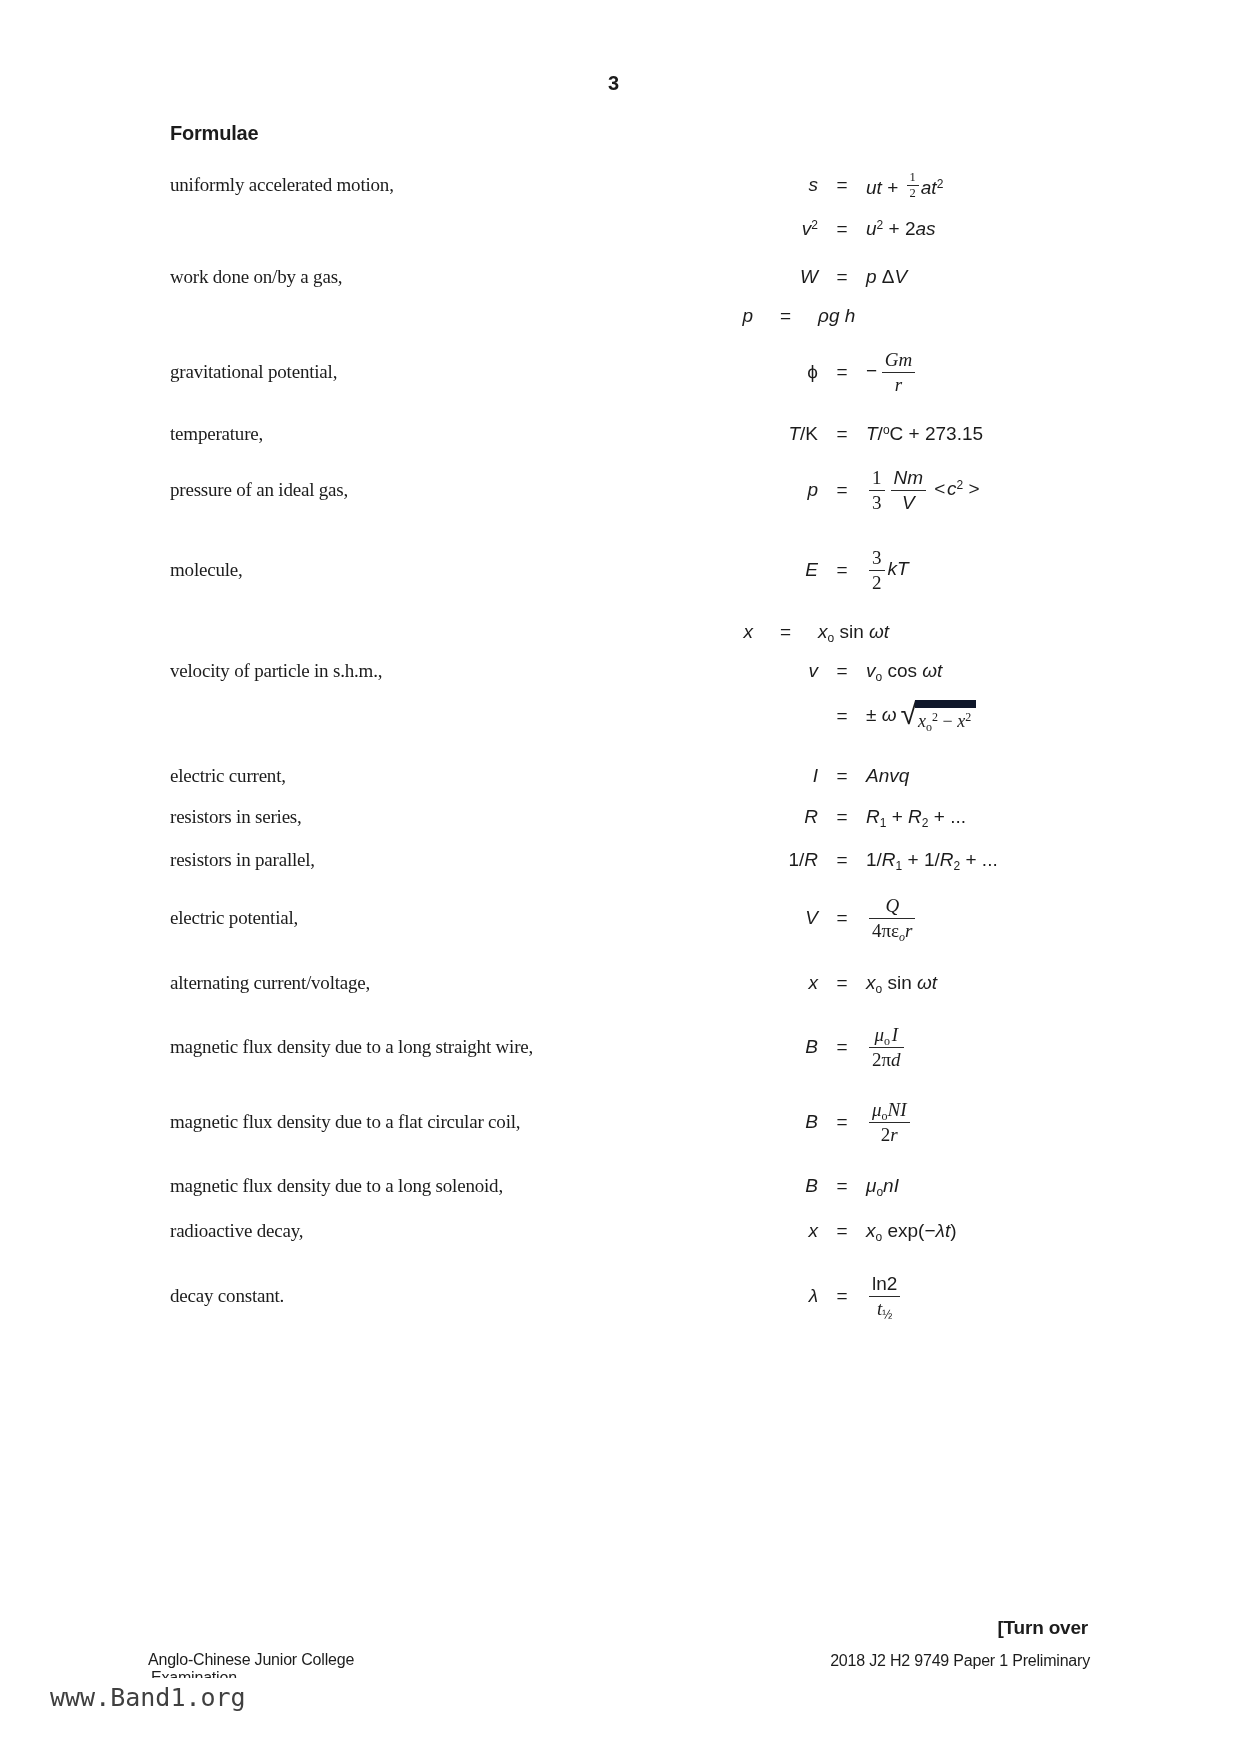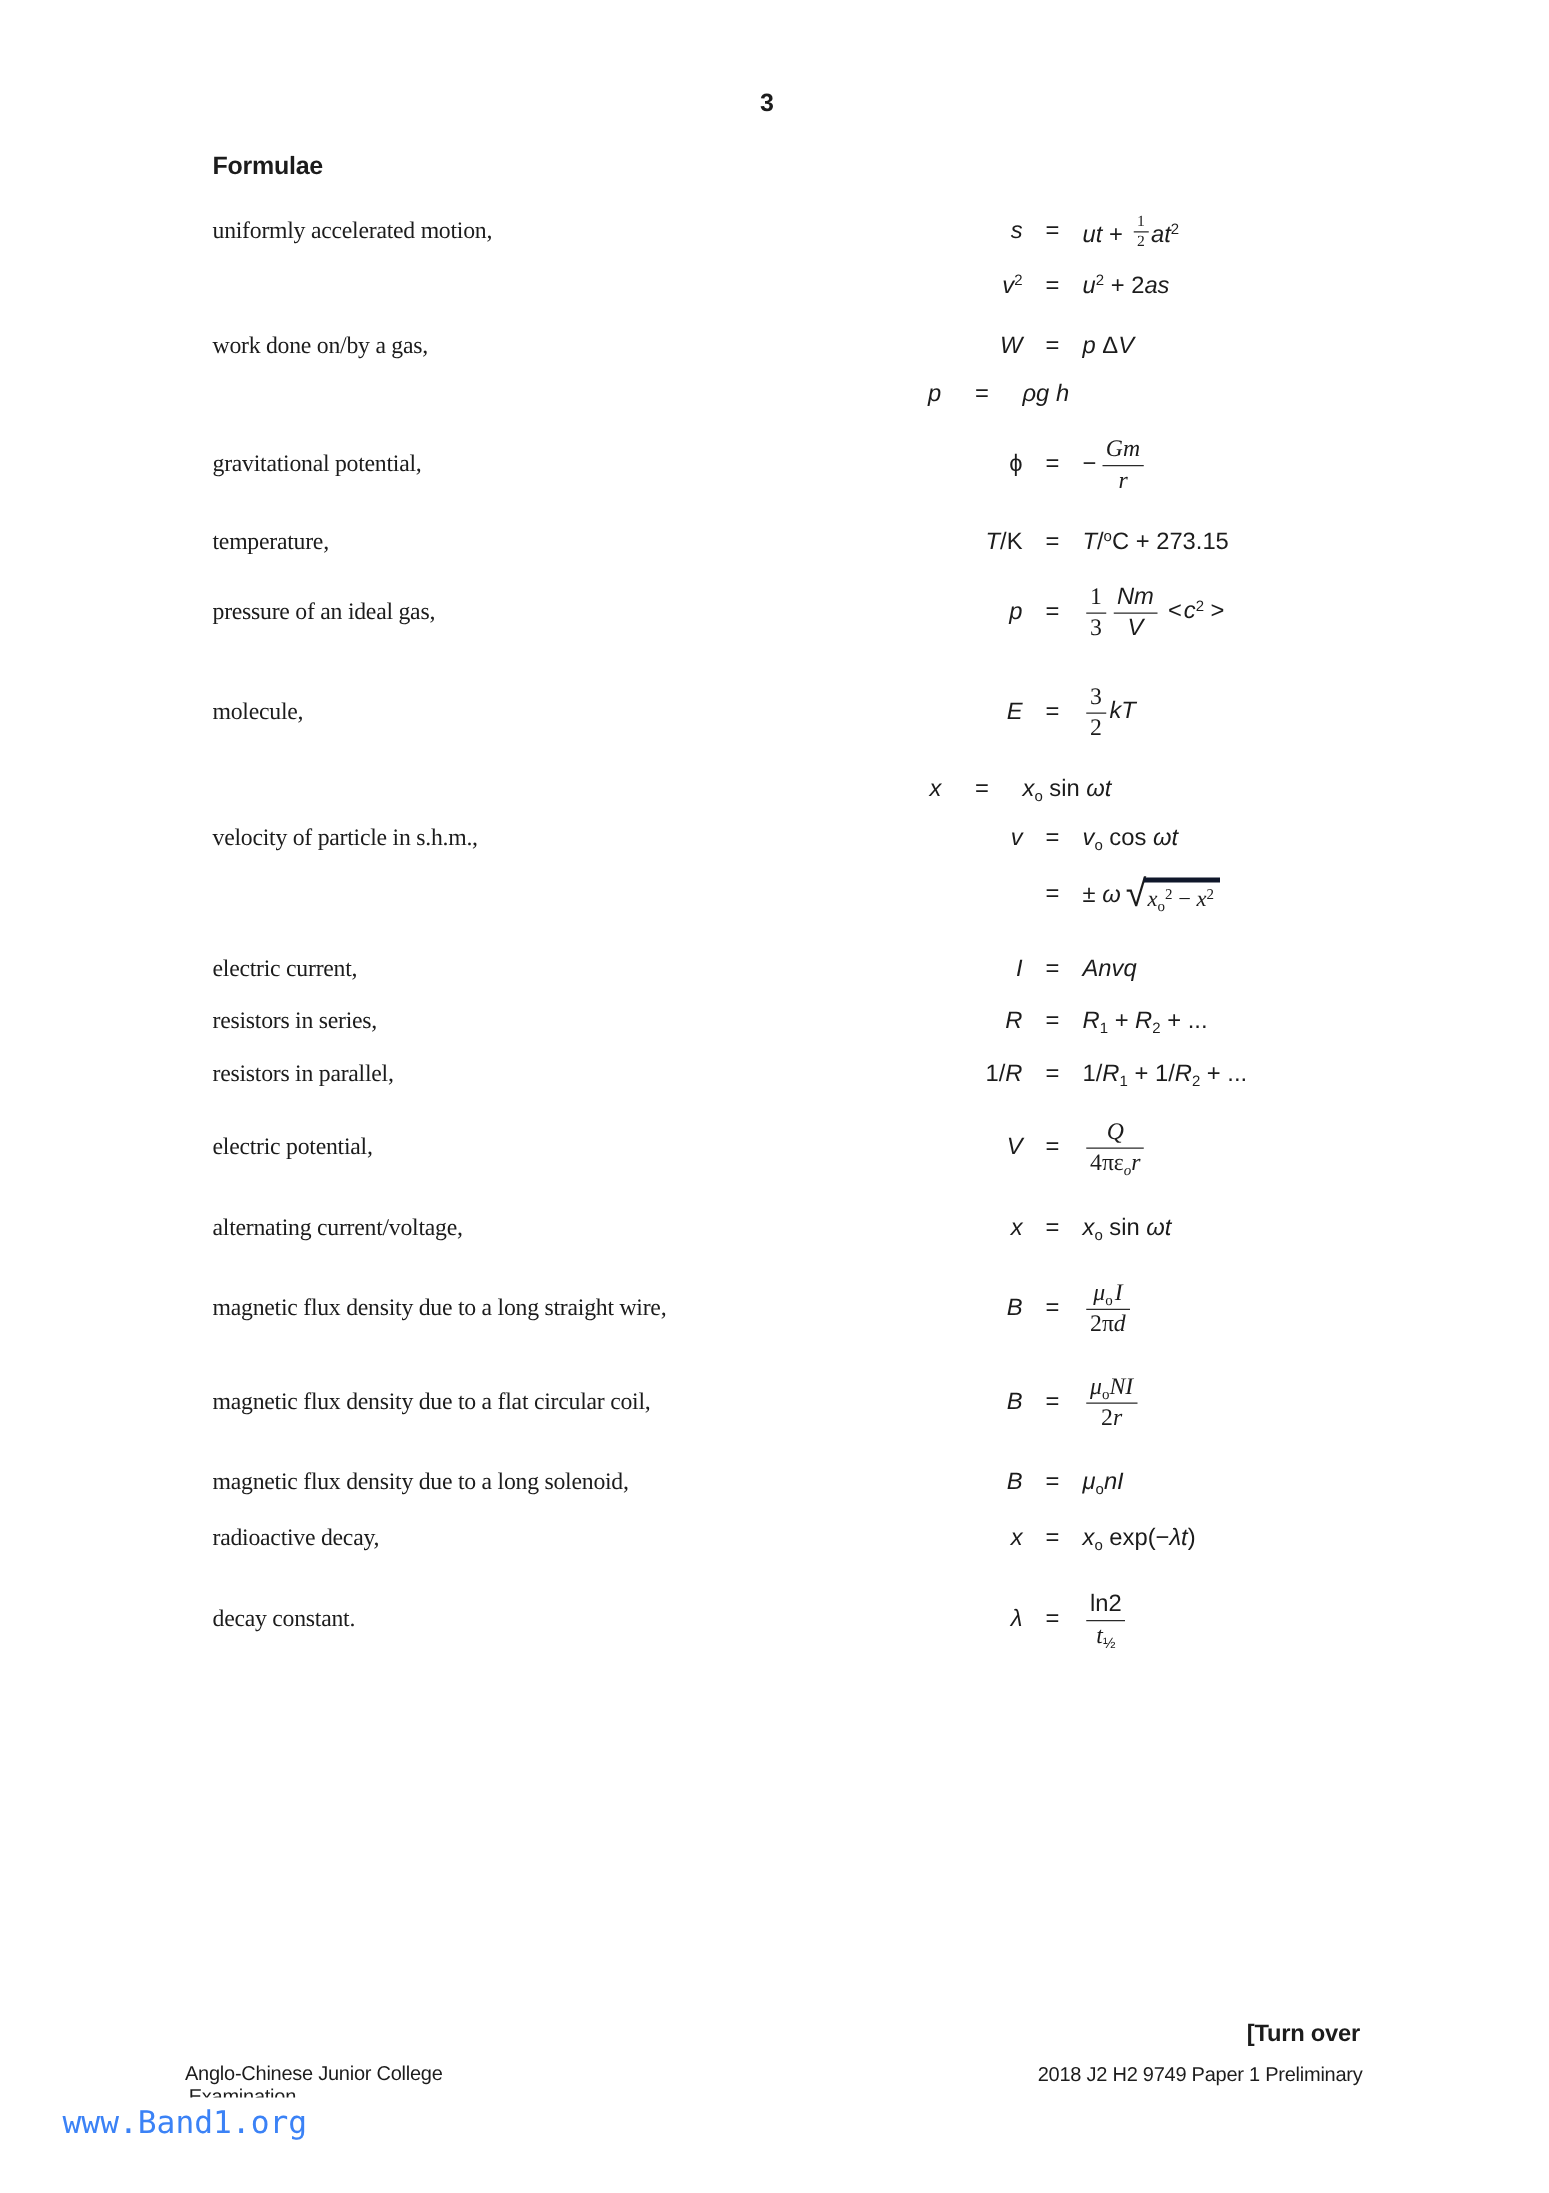--- a/index.html
+++ b/index.html
@@ -26,30 +26,30 @@
   sub{font-size:12px;vertical-align:-4px;line-height:0;}
   .serif{font-family:"Liberation Serif",serif;}
   .frac{display:inline-block;vertical-align:middle;text-align:center;line-height:1.12;margin:0 3px;}
   .frac .n{display:block;padding:0 3px 1px 3px;}
   .frac .d{display:block;border-top:1.6px solid #2a2a2a;padding:1px 3px 0 3px;}
   .frac.serif{font-family:"Liberation Serif",serif;}
   .frac.sm{font-size:12.5px;line-height:1;vertical-align:-3px;margin:0 2px 0 3px;}
   .frac.sm .d{border-top-width:1.2px;}
   .sqrt{display:inline-flex;align-items:flex-start;margin-left:4px;vertical-align:middle;}
   .sqrt .rsign{font-size:30px;line-height:0.95;font-style:normal;margin-right:-2px;}
-  .sqrt .rad{border-top:4px solid #0f172a;padding:3px 5px 0 3px;font-family:"Liberation Serif",serif;font-size:18px;}
+  .sqrt .rad{border-top:8px solid #0f172a;padding:3px 5px 0 3px;font-family:"Liberation Serif",serif;font-size:18px;}
 
   .turnover{position:absolute;top:1617px;right:151px;font-size:19px;font-weight:bold;letter-spacing:-0.2px;}
   .footer-left{position:absolute;left:148px;top:1651px;font-size:16px;letter-spacing:-0.2px;}
   .footer-left .examline{height:9px;overflow:hidden;margin-top:0;margin-left:3px;}
   .footer-right{position:absolute;top:1652px;right:149px;font-size:16px;letter-spacing:-0.2px;text-align:left;}
   .watermark{
     position:absolute;left:46px;top:1683px;z-index:3;
     font-family:"DejaVu Sans Mono","Liberation Mono",monospace;
-    font-size:25px;color:#3b82f6;background:#ffffff;padding:0 8px 3px 4px;
+    font-size:25px;color:#404040;background:#ffffff;padding:0 8px 3px 4px;
   }
 </style>
 </head>
 <body>
 
 <div class="pagenum">3</div>
 <div class="heading">Formulae</div>
 
 <div class="row" style="top:171px">
   <div class="desc">uniformly accelerated motion,</div>

